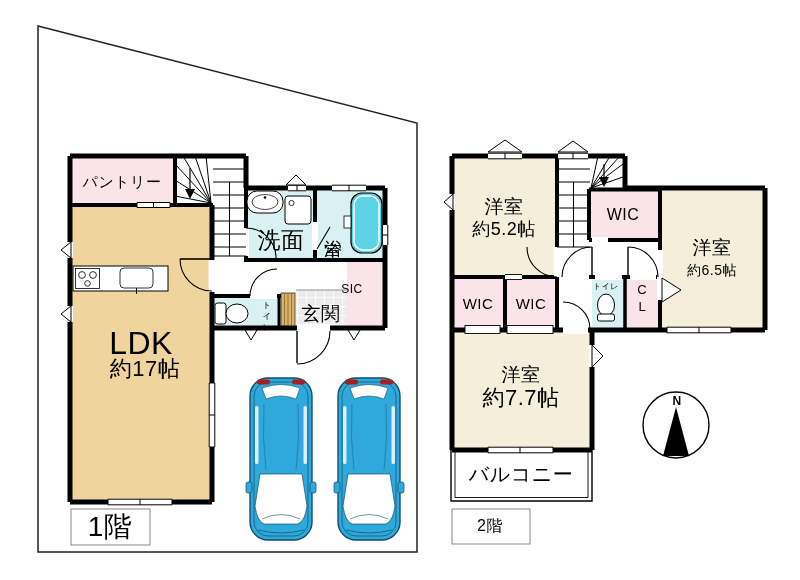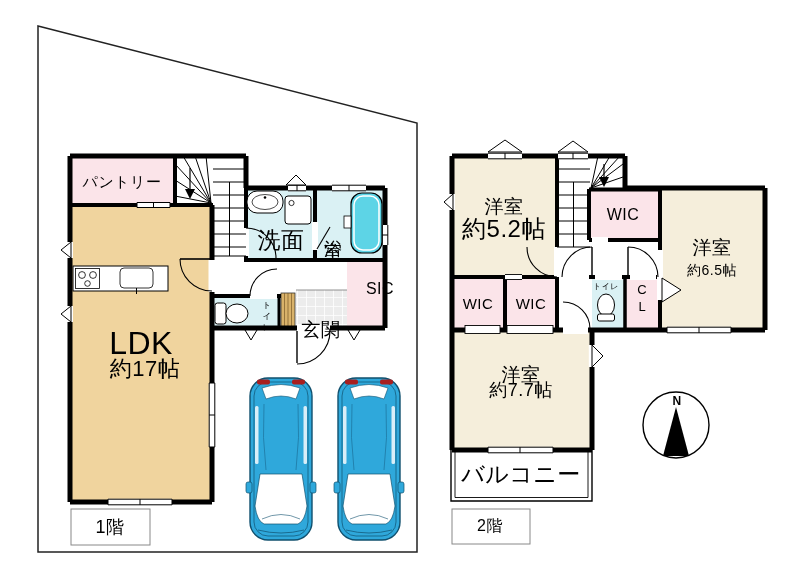--- a/index.html
+++ b/index.html
@@ -254,33 +254,33 @@
     <circle cx="676" cy="425" r="33" fill="#fff" stroke="#000" stroke-width="1.4"></circle>
     <polygon points="676,407 663,456 689,456" fill="#000"></polygon>
   </g>
 </svg>
 
 <div class="lbl" style="left:122px;top:181px;font-size:15px">パントリー</div>
 <div class="lbl" style="left:141px;top:343px;font-size:32px">LDK</div>
 <div class="lbl" style="left:145px;top:369px;font-size:22px">約17帖</div>
 <div class="lbl" style="left:281px;top:240px;font-size:23px">洗面</div>
 <div class="lbl vert" style="left:333px;top:227px;font-size:18px">浴室</div>
-<div class="lbl" style="left:380px;top:289px;font-size:16px">SIC</div>
+<div class="lbl" style="left:352px;top:289px;font-size:12px">SIC</div>
 <div class="lbl vert" style="left:267px;top:312px;font-size:8.5px">トイレ</div>
-<div class="lbl" style="left:321px;top:329px;font-size:19px">玄関</div>
-<div class="lbl" style="left:110px;top:527px;font-size:18px">1階</div>
+<div class="lbl" style="left:321px;top:313px;font-size:19px">玄関</div>
+<div class="lbl" style="left:110px;top:527px;font-size:28px">1階</div>
 
 <div class="lbl" style="left:504px;top:206px;font-size:19px">洋室</div>
-<div class="lbl" style="left:504px;top:229px;font-size:24px">約5.2帖</div>
+<div class="lbl" style="left:504px;top:229px;font-size:18px">約5.2帖</div>
 <div class="lbl" style="left:623px;top:215px;font-size:16px">WIC</div>
 <div class="lbl" style="left:712px;top:247px;font-size:19px">洋室</div>
 <div class="lbl" style="left:712px;top:270px;font-size:14px">約6.5帖</div>
 <div class="lbl" style="left:478px;top:303px;font-size:15px">WIC</div>
 <div class="lbl" style="left:531px;top:303px;font-size:15px">WIC</div>
 <div class="lbl" style="left:606px;top:287px;font-size:8px">トイレ</div>
 <div class="lbl vert" style="left:642px;top:299px;font-size:13px">CL</div>
 <div class="lbl" style="left:521px;top:374px;font-size:19px">洋室</div>
-<div class="lbl" style="left:521px;top:390px;font-size:18px">約7.7帖</div>
-<div class="lbl" style="left:521px;top:474px;font-size:23px">バルコニー</div>
+<div class="lbl" style="left:521px;top:398px;font-size:22px">約7.7帖</div>
+<div class="lbl" style="left:521px;top:474px;font-size:20px">バルコニー</div>
 <div class="lbl" style="left:490px;top:526px;font-size:16px">2階</div>
 <div class="lbl bold" style="left:677px;top:401px;font-size:12px">N</div>
 
 </div>
 
 </body></html>

